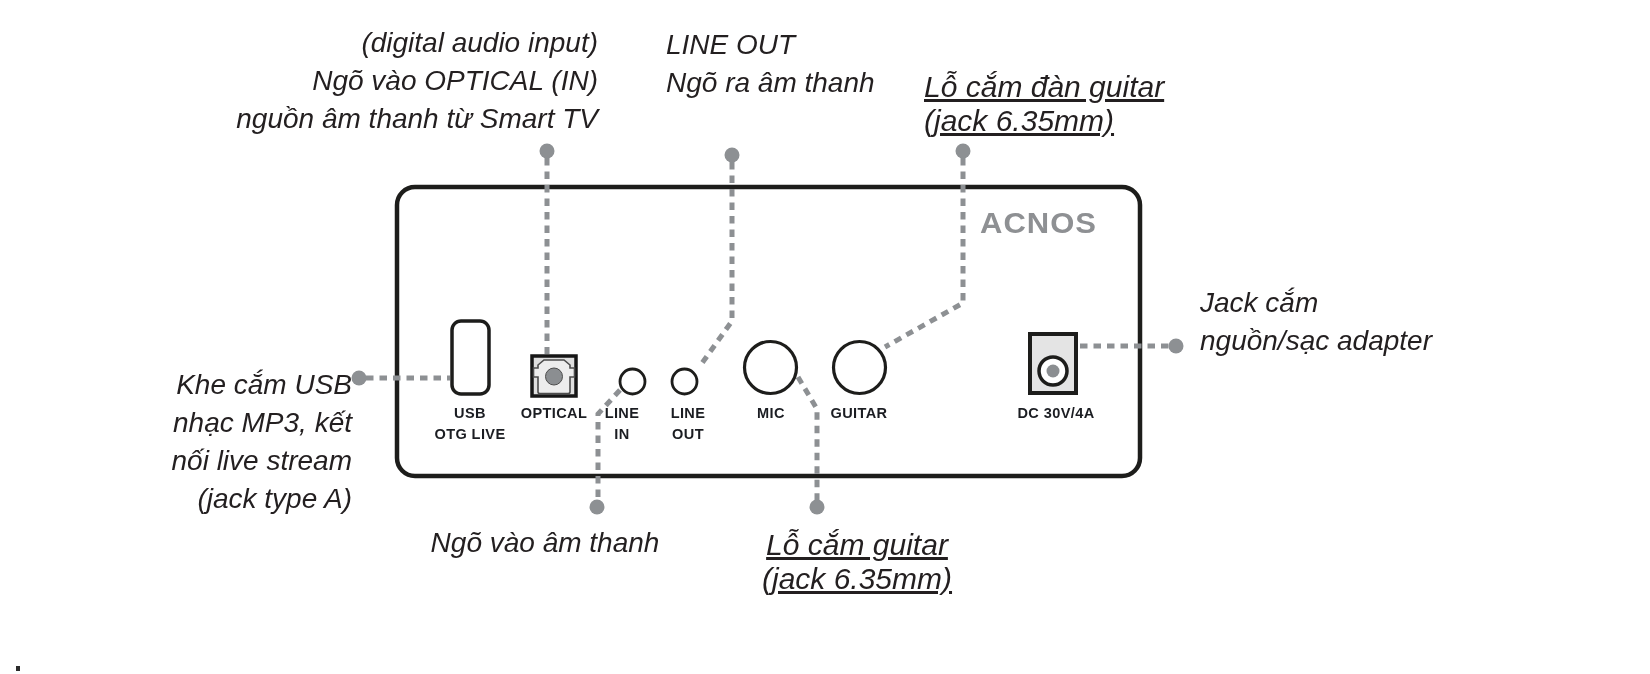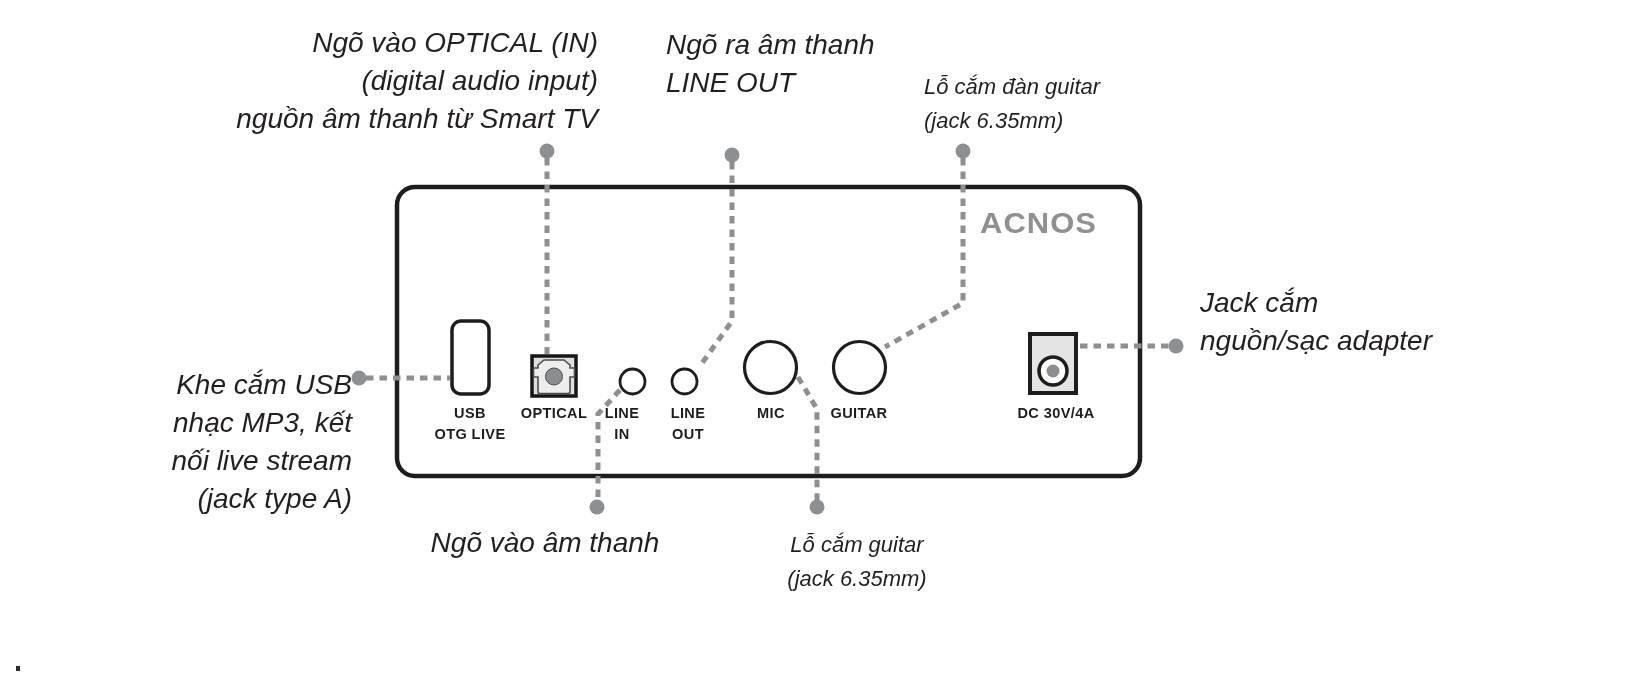--- a/index.html
+++ b/index.html
@@ -12,21 +12,21 @@
   }
   .gfx{position:absolute;left:0;top:0;}
   .ann{
     position:absolute;
     font-style:italic;
     font-size:28px;
     line-height:38px;
     color:#231f20;
     white-space:nowrap;
   }
-  .ann.small{font-size:22px;line-height:34px;}
+  .ann.small{font-size:30px;line-height:34px;text-decoration:underline;}
   .ann.center{transform:translateX(-50%);text-align:center;}
   .ann.right{text-align:right;}
   .plabel{
     position:absolute;
     font-weight:700;
     font-size:15px;
     line-height:21px;
     color:#1b1d22;
     letter-spacing:.4px;
     text-align:center;
@@ -116,28 +116,28 @@
     <div>MIC</div>
   </div>
   <div class="plabel" style="left:859px;top:402px;">
     <div>GUITAR</div>
   </div>
   <div class="plabel" style="left:1056px;top:402px;">
     <div>DC 30V/4A</div>
   </div>
 
   <div class="ann right" style="right:1052px;top:24px;">
+    <div>(digital audio input)</div>
     <div>Ngõ vào OPTICAL (IN)</div>
-    <div>(digital audio input)</div>
     <div>nguồn âm thanh từ Smart TV</div>
   </div>
 
   <div class="ann" style="left:666px;top:26px;">
+    <div>LINE OUT</div>
     <div>Ngõ ra âm thanh</div>
-    <div>LINE OUT</div>
   </div>
 
   <div class="ann small" style="left:924px;top:70px;">
     <div>Lỗ cắm đàn guitar</div>
     <div>(jack 6.35mm)</div>
   </div>
 
   <div class="ann right" style="right:1298px;top:318px;margin-top:48px;">
     <div>Khe cắm USB</div>
     <div>nhạc MP3, kết</div>

